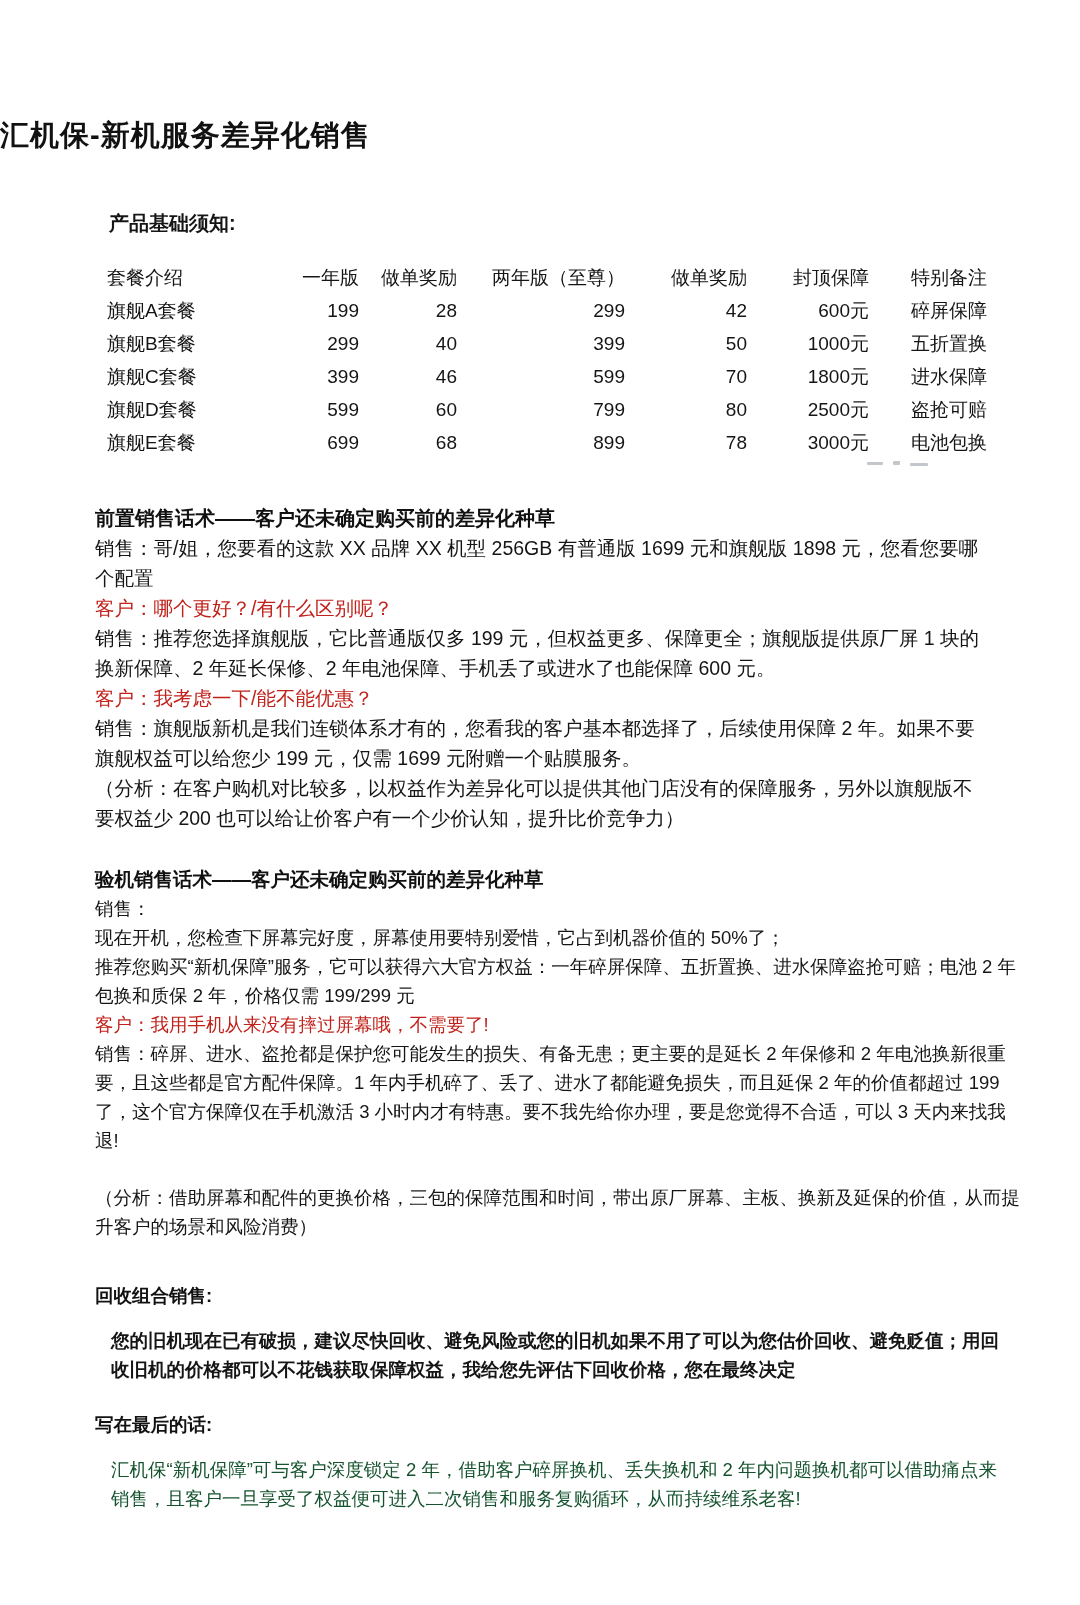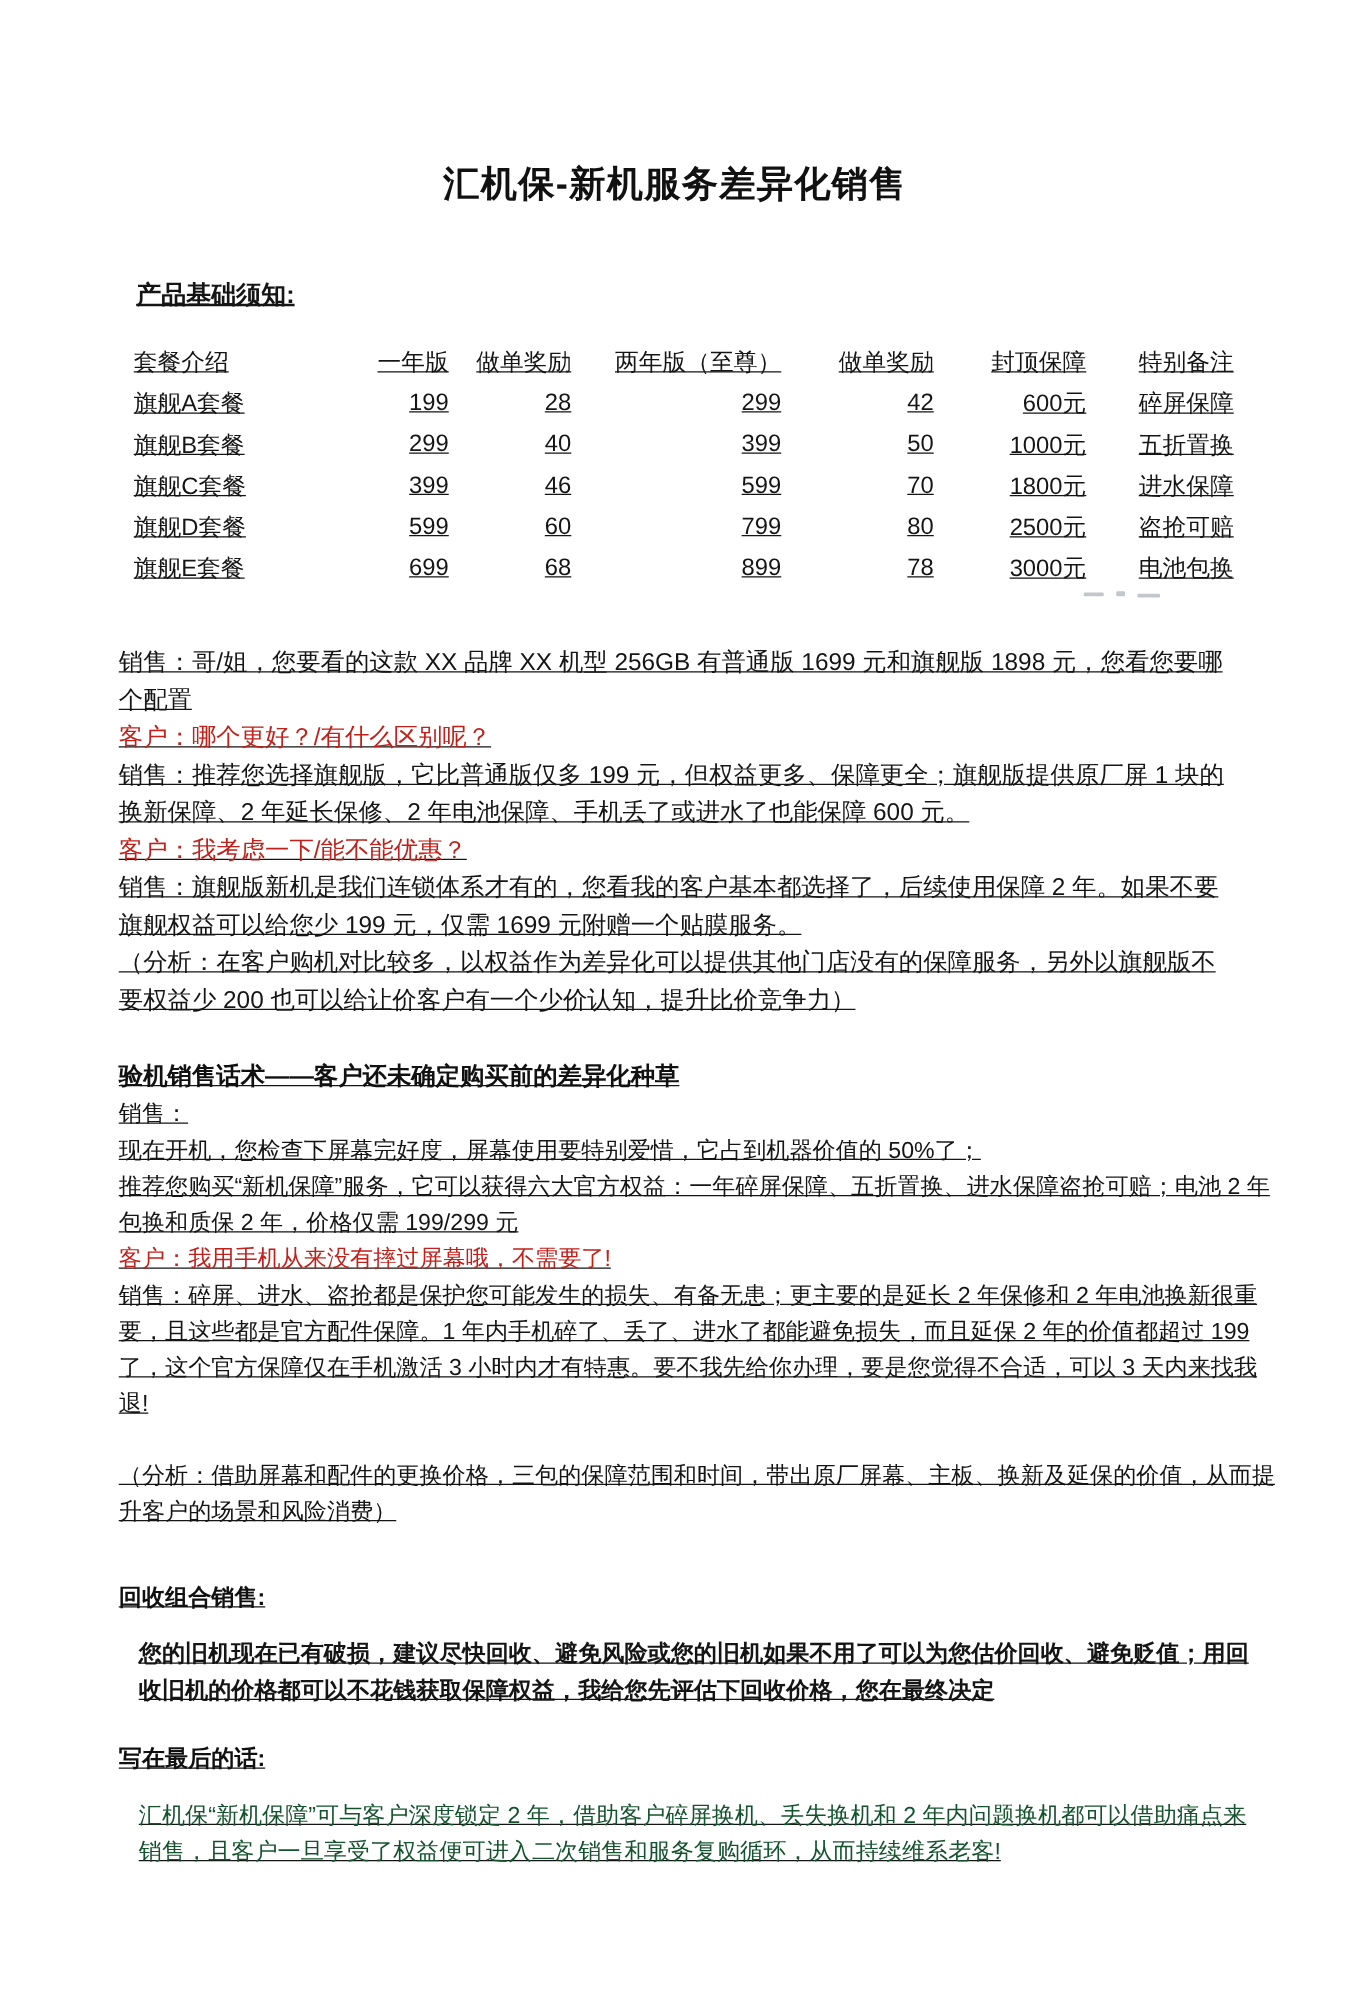--- a/index.html
+++ b/index.html
@@ -5,29 +5,28 @@
   html,body{margin:0;padding:0;background:#ffffff;}
   .page{
     position:relative;
     width:1080px;height:1605px;
     background:#ffffff;
     color:#151515;
     font-family:"Liberation Sans","DejaVu Sans",sans-serif;
     overflow:hidden;
   }
   .title{
-    margin:12px;
+    margin:0;
     padding-top:116px;
-    text-align:center;
     font-size:29px;
     font-weight:700;
     letter-spacing:1px;
     color:#111;
   }
-  .inner{margin-left:95px;width:930px;text-decoration:underline;}
+  .inner{margin-left:95px;width:930px;}
   .subhead{
     margin-top:54px;
     margin-left:14px;
     font-size:20px;
     font-weight:700;
   }
   
   .ptable{
     margin-top:24px;
     margin-left:6px;
@@ -145,20 +144,21 @@
       </div>
     </div>
 
     <div class="clip-hint">
       <i class="a"></i>
         <i class="b"></i>
         <i class="c"></i>
     </div>
 
     <div class="dlg-a">
+      <h2 class="sec-head">前置销售话术——客户还未确定购买前的差异化种草</h2>
       <p>销售：哥/姐，您要看的这款 XX 品牌 XX 机型 256GB 有普通版 1699 元和旗舰版 1898 元，您看您要哪个配置</p>
       <p class="customer">客户：哪个更好？/有什么区别呢？</p>
       <p>销售：推荐您选择旗舰版，它比普通版仅多 199 元，但权益更多、保障更全；旗舰版提供原厂屏 1 块的换新保障、2 年延长保修、2 年电池保障、手机丢了或进水了也能保障 600 元。</p>
       <p class="customer">客户：我考虑一下/能不能优惠？</p>
       <p>销售：旗舰版新机是我们连锁体系才有的，您看我的客户基本都选择了，后续使用保障 2 年。如果不要旗舰权益可以给您少 199 元，仅需 1699 元附赠一个贴膜服务。</p>
       <p class="analysis">（分析：在客户购机对比较多，以权益作为差异化可以提供其他门店没有的保障服务，另外以旗舰版不要权益少 200 也可以给让价客户有一个少价认知，提升比价竞争力）</p>
     </div>
 
     <div class="dlg-b">
       <h2 class="sec-head">验机销售话术——客户还未确定购买前的差异化种草</h2>

